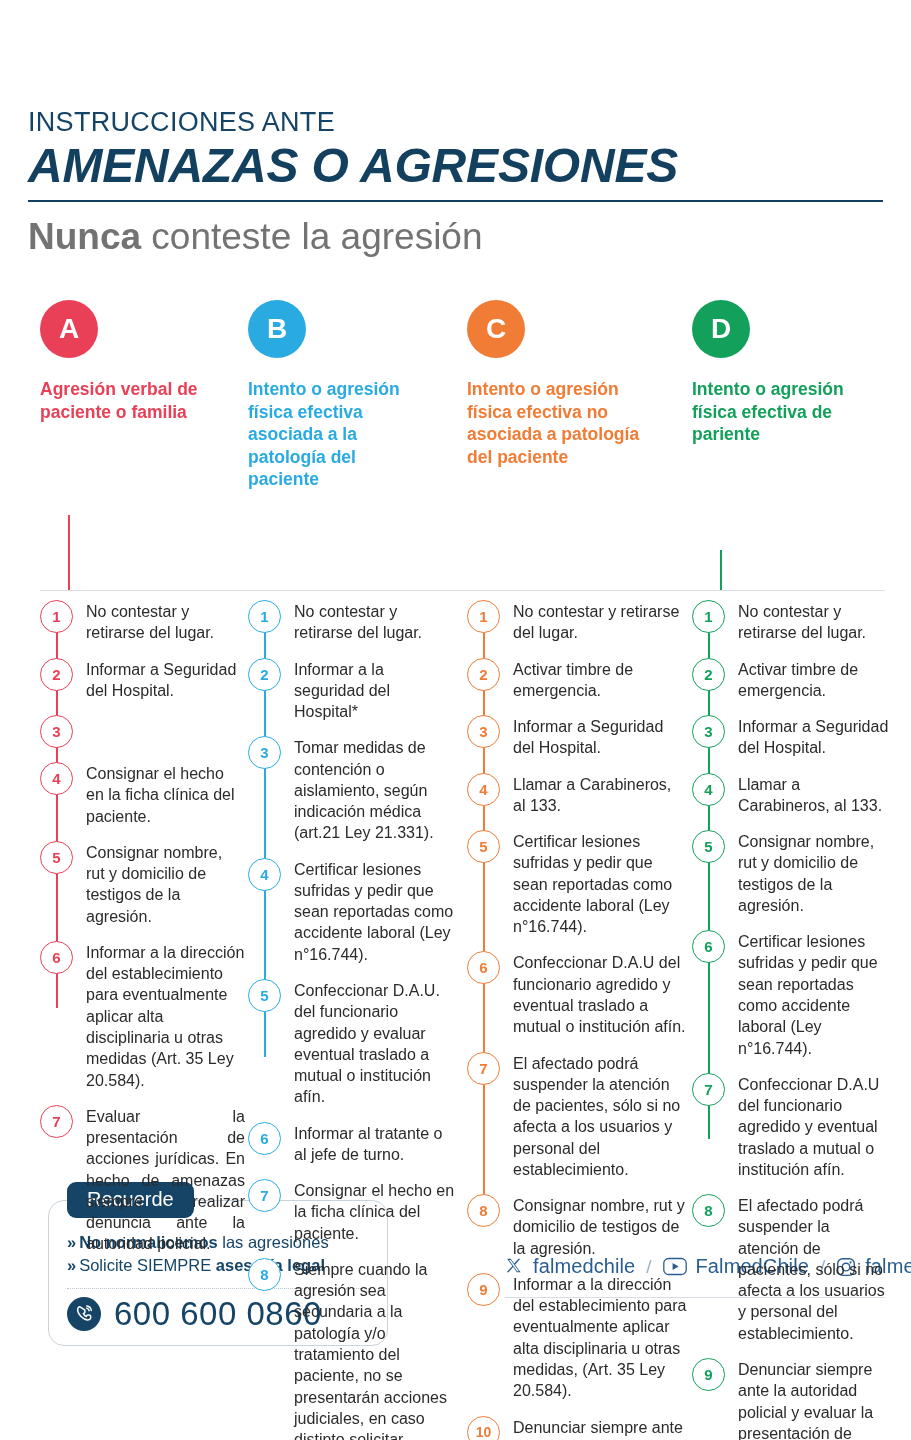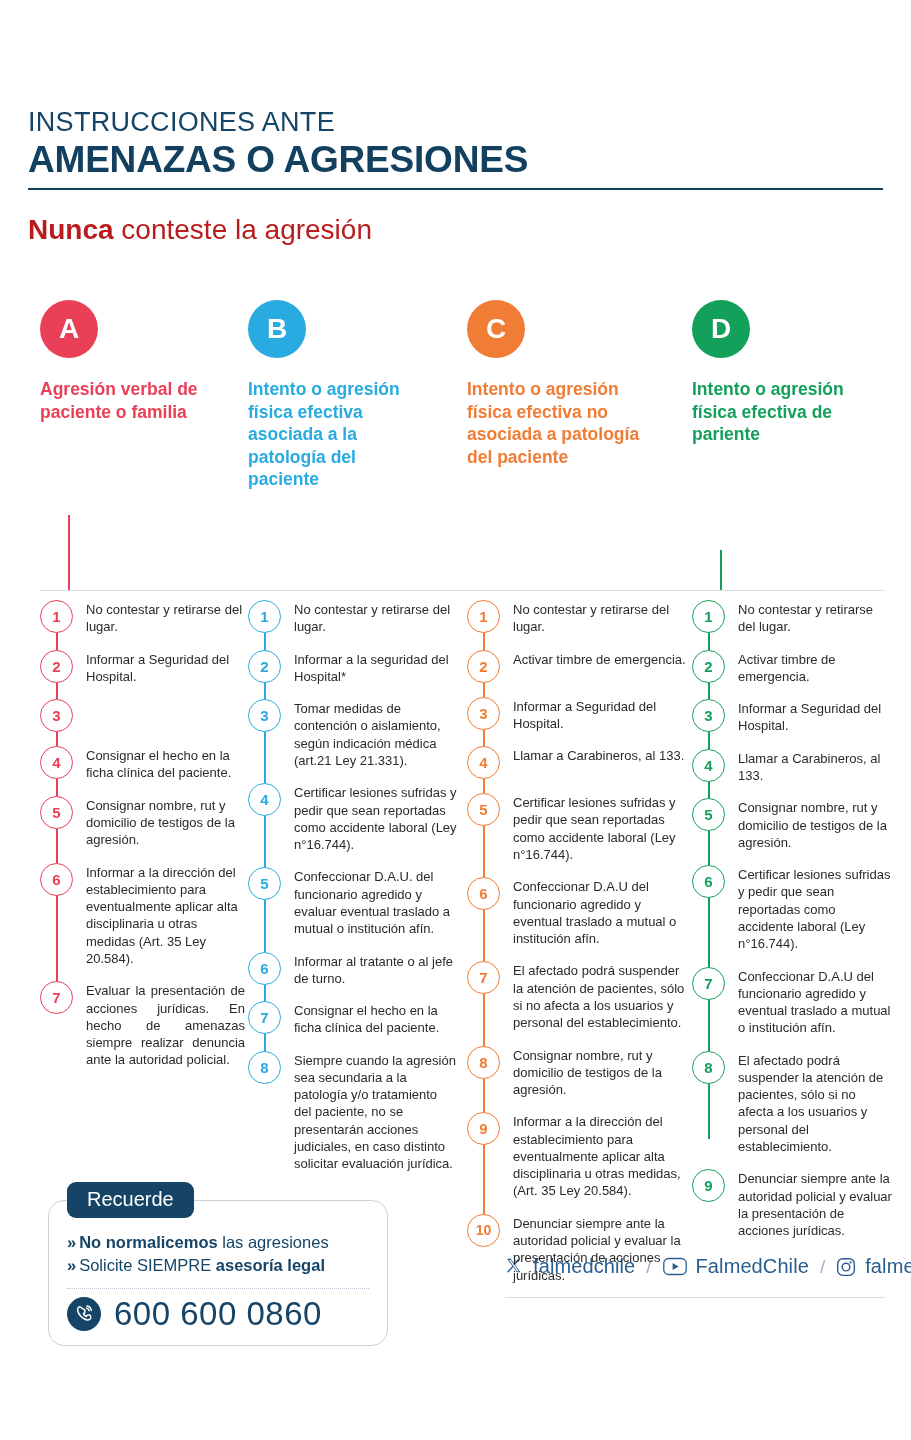--- a/index.html
+++ b/index.html
@@ -12,28 +12,28 @@
   }
   .page{position:relative;width:911px;height:1440px;}
 
   
   .header{position:absolute;left:28px;top:108px;width:855px;}
   .kicker{
     font-size:27px;letter-spacing:.3px;color:#154467;font-weight:400;
     line-height:1.1;
   }
   .title{
-    font-size:37px;font-weight:bold;color:#13405f;line-height:1.08;
-    letter-spacing:-.2px;margin-top:2px;
+    font-size:48px;font-weight:bold;color:#13405f;line-height:1.08;
+    letter-spacing:-.2px;margin-top:2px;font-style:italic;
   }
   .rule{
     height:2px;background:#13405f;margin-top:8px;width:855px;
   }
   .subtitle{
-    margin-top:24px;font-size:28px;color:#b91c1c;font-weight:400;line-height:1.15;
+    margin-top:14px;font-size:37px;color:#737373;font-weight:400;line-height:1.15;
   }
   .subtitle b{font-weight:bold;}
 
   
   .cols{position:absolute;left:0;top:300px;width:911px;}
   .col{position:absolute;top:0;width:205px;}
   .col.a{left:40px;}
   .col.b{left:248px;}
   .col.c{left:467px;}
   .col.d{left:692px;}
@@ -73,21 +73,21 @@
   }
   .num{
     flex:0 0 auto;width:33px;height:33px;border-radius:50%;
     border:1.6px solid currentColor;background:#fff;
     display:flex;align-items:center;justify-content:center;
     font-size:15px;font-weight:bold;color:#2b2b2b;
     box-sizing:border-box;
   }
   .num.wide{font-size:14px;text-align:center;}
   .steptext{
-    margin-left:13px;font-size:13px;line-height:1.33;color:#2b2b2b;
+    margin-left:13px;font-size:16px;line-height:1.33;color:#2b2b2b;
     padding-top:1px;
   }
   .steptext.just{text-align:justify;}
 
   
   .recuerde-wrap{position:absolute;left:48px;top:1200px;width:340px;}
   .recuerde-card{
     border:1.4px solid #c9d3db;border-radius:16px;
     padding:30px 18px 14px 18px;box-sizing:border-box;width:340px;
     position:relative;background:#fff;

